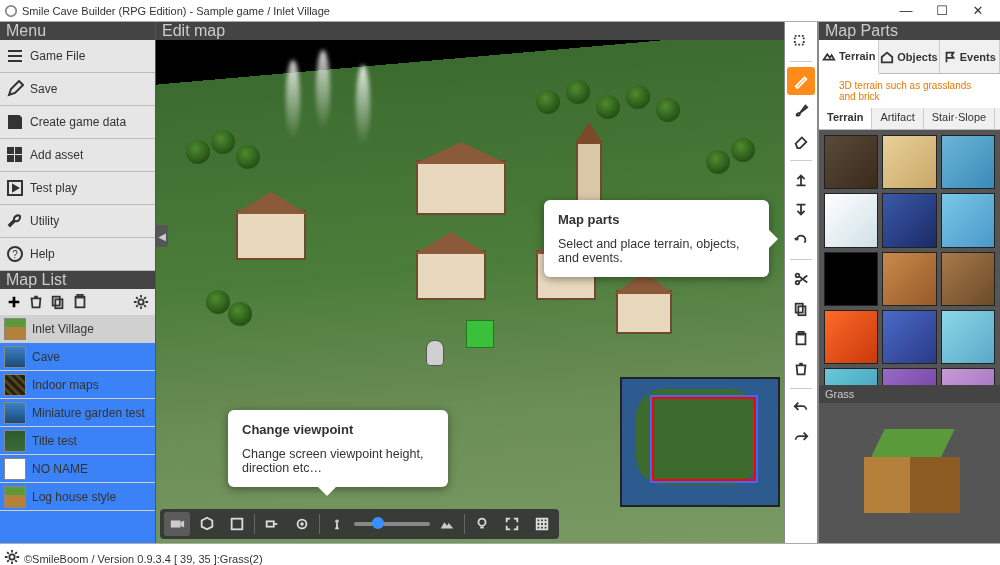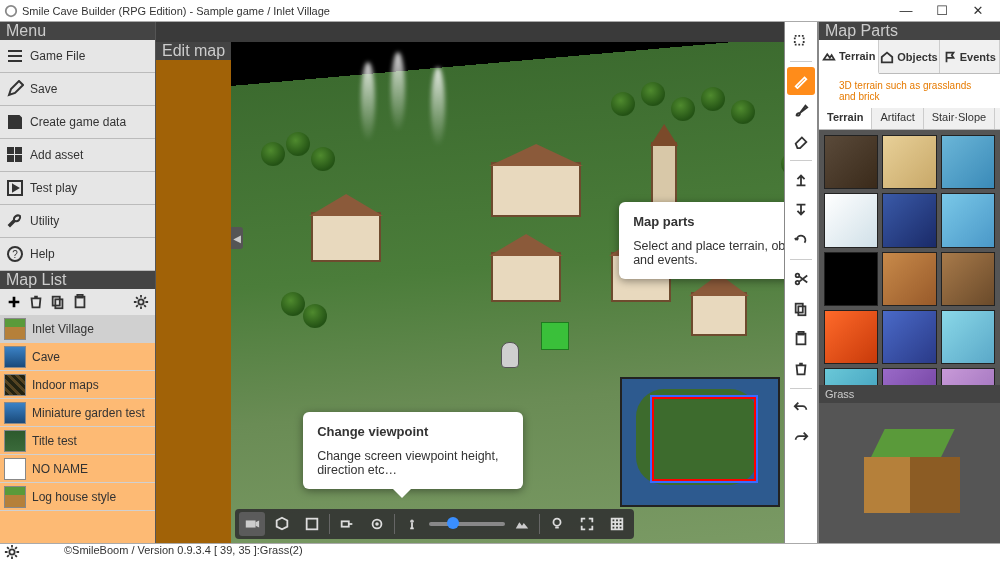--- a/index.html
+++ b/index.html
@@ -15,27 +15,27 @@
 .main { display:flex; height:521px; }
 
 
 .leftcol { width:156px; background:#e6e6e6; display:flex; flex-direction:column; border-right:1px solid #555; }
 .panelhdr { background:#444; color:#ccc; font-size:16px; padding:3px 6px; height:18px; display:flex; align-items:center; }
 .menuitem { display:flex; align-items:center; height:33px; padding:0 6px; border-bottom:1px solid #bbb; font-size:12px; cursor:pointer; }
 .menuitem svg, .menuitem .mi-icon { width:18px; height:18px; margin-right:6px; }
 .maplist-tools { display:flex; align-items:center; gap:2px; padding:2px 4px; background:#e6e6e6; height:26px; }
 .mlt-btn { width:20px; height:20px; display:flex; align-items:center; justify-content:center; cursor:pointer; }
 .mlt-spacer { flex:1; }
-.maplist-items { flex:1; overflow:hidden; background:#fdba74; }
+.maplist-items { flex:1; overflow:hidden; background:#3b82f6; }
 .mapitem { display:flex; align-items:center; height:28px; padding:0 4px; font-size:12px; border-bottom:1px solid #d0d0d0; cursor:pointer; }
 .mapitem .thumb { width:22px; height:22px; margin-right:6px; border:1px solid #888; }
 .mapitem.sel { background:#d0d0d0; }
 
 
-.centercol { flex:1; background:#a16207; position:relative; display:flex; flex-direction:row;margin-top:20px; }
+.centercol { flex:1; background:#22c55e; position:relative; display:flex; flex-direction:column; }
 .viewport { flex:1; position:relative; background:linear-gradient(175deg,#000 8%,#3c6b2f 8%,#4b7d3a 45%,#6a8c55 70%,#7a9a64 100%); overflow:hidden; }
 
 .tree { position:absolute; width:24px; height:24px; background:radial-gradient(circle at 40% 35%,#4f8a2e,#245315 70%); border-radius:50%; }
 .house { position:absolute; width:70px; height:50px; background:#e8d9be; border:2px solid #6e4b2e; }
 .house::before { content:""; position:absolute; top:-20px; left:-4px; right:-4px; height:22px; background:#8b5a3a; clip-path:polygon(0 100%,50% 0,100% 100%); }
 .cube { position:absolute; width:28px; height:28px; background:#3ac03a; border:1px solid #1f7a1f; }
 .tower { position:absolute; width:26px; height:70px; background:#d8c8a8; border:2px solid #6e4b2e; }
 .tower::before { content:""; position:absolute; top:-20px; left:-3px; right:-3px; height:22px; background:#7b4a2a; clip-path:polygon(0 100%,50% 0,100% 100%); }
 .char { position:absolute; width:18px; height:26px; background:#cfcfcf; border-radius:8px 8px 4px 4px; border:1px solid #555; }
 .smoke { position:absolute; width:14px; height:80px; background:linear-gradient(to top,rgba(255,255,255,0),rgba(255,255,255,0.85)); filter:blur(2px); border-radius:50%; }
@@ -81,21 +81,21 @@
 .pc-right { position:absolute; width:50px; height:56px; left:50px; top:34px; background:#8c5c24; }
 
 
 .callout { position:absolute; background:#fff; border-radius:6px; box-shadow:0 2px 8px rgba(0,0,0,0.4); padding:12px 14px; font-size:12.5px; }
 .callout .ct { font-weight:bold; margin-bottom:10px; font-size:13px; }
 .callout::after { content:""; position:absolute; width:0; height:0; border:9px solid transparent; }
 .call-top::after { bottom:-18px; left:90px; border-top-color:#fff; }
 .call-right::after { right:-18px; top:30px; border-left-color:#fff; }
 
 
-.status { height:22px; background:#fff; border-top:1px solid #aaa; display:flex; align-items:flex-start; padding:0 4px; font-size:11px; color:#333;gap:40px; }
+.status { height:22px; background:#fff; border-top:1px solid #aaa; display:flex; align-items:flex-end; padding:0 4px; font-size:11px; color:#333; }
 .status .gear { width:16px; height:16px; margin-right:4px; }
 
 
 .th-grass { background:linear-gradient(#5a9a3a 40%,#b5803a 40%); }
 .th-dark { background:repeating-linear-gradient(45deg,#221,#221 3px,#542 3px,#542 6px); }
 .th-water { background:linear-gradient(#3b82c6,#1a4a7a); }
 .th-rock { background:#4a4a3a; }
 .th-forest { background:linear-gradient(#2d5a2d,#3a6a3a); }
 .th-white { background:#fff; }
 

